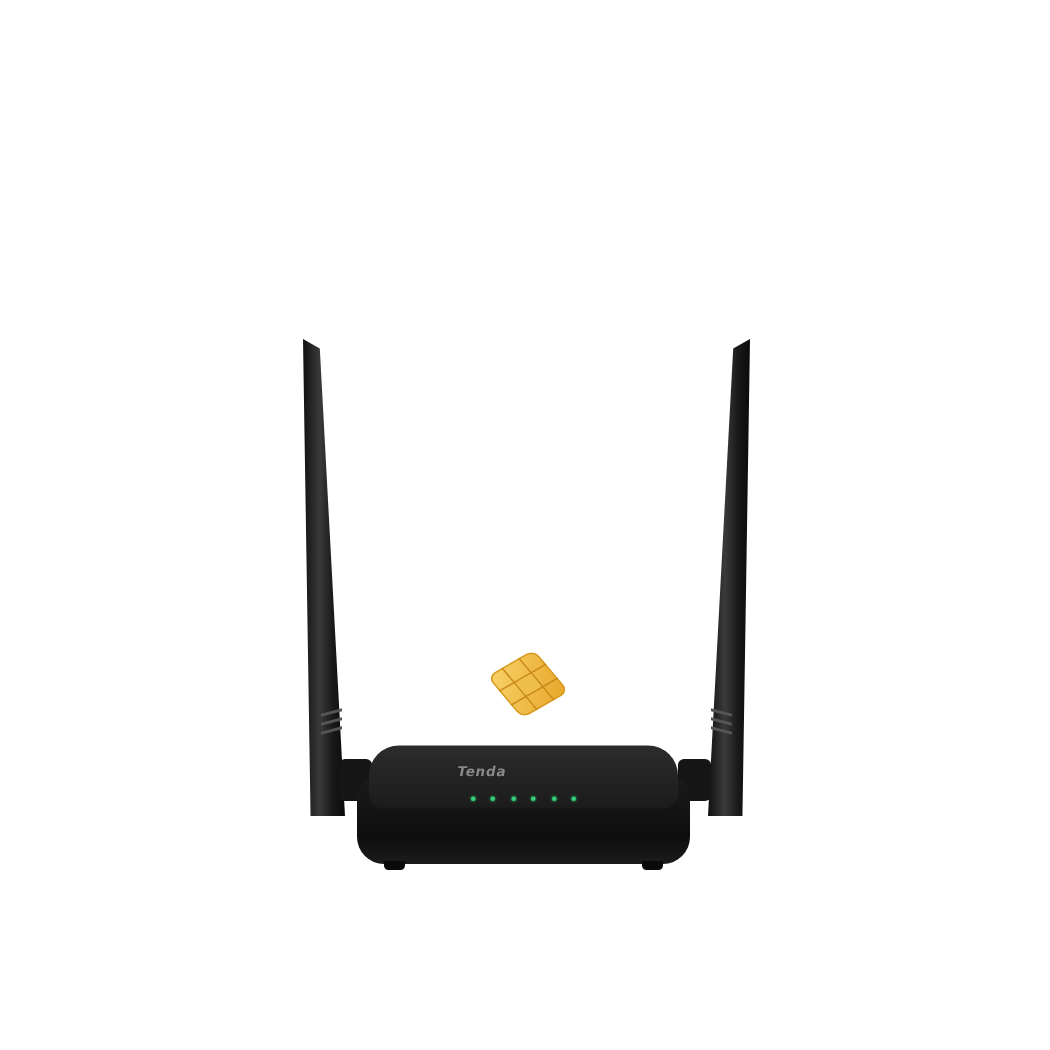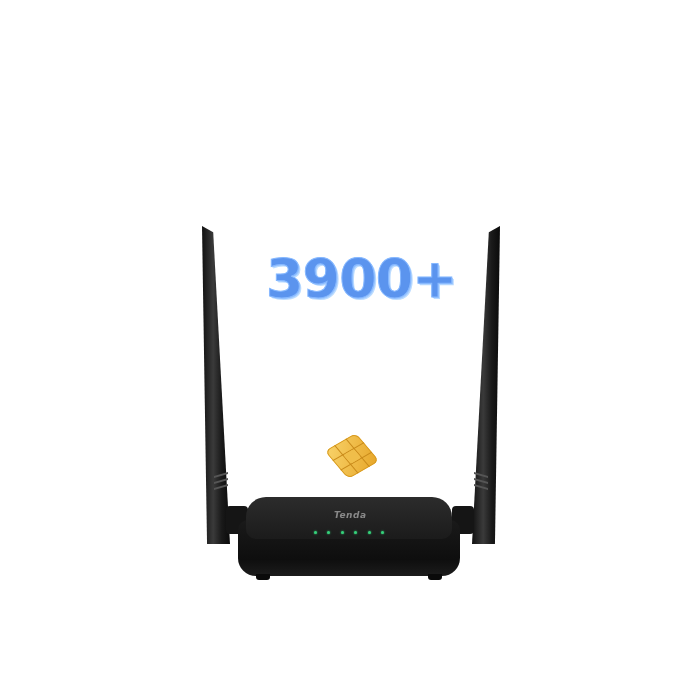--- a/index.html
+++ b/index.html
@@ -22,38 +22,37 @@
   .router-top {
     position:absolute; left:246px; top:497px; width:206px; height:42px;
     background:linear-gradient(180deg,#2c2c2c,#1b1b1b);
     border-radius:20px 20px 10px 10px;
   }
   .router-body {
     position:absolute; left:238px; top:520px; width:222px; height:56px;
     background:linear-gradient(180deg,#1a1a1a,#0e0e0e 70%,#1c1c1c);
     border-radius:10px 10px 18px 18px;
   }
-  .brand { position:absolute; left:334px; top:510px; font-size:9px; font-weight:bold; color:#888; letter-spacing:0.5px; font-style:italic; }
+  .brand { position:absolute; left:305px; top:510px; font-size:9px; font-weight:bold; color:#888; letter-spacing:0.5px; font-style:italic; }
   .leds { position:absolute; left:314px; top:531px; width:70px; display:flex; justify-content:space-between; }
   .led { width:3px; height:3px; border-radius:50%; background:#35d07a; box-shadow:0 0 2px #35d07a; }
   .foot { position:absolute; top:574px; width:14px; height:6px; background:#0a0a0a; border-radius:0 0 3px 3px; }
   .chip {
     position:absolute; left:334px; top:438px; width:36px; height:36px;
     transform:rotate(-30deg) skewX(10deg);
     background:linear-gradient(135deg,#f9d36a,#e6a528);
     border-radius:6px; box-shadow:0 0 0 1px #d79a22 inset;
   }
   .chip-line { position:absolute; background:#c98a1a; }
 </style>
 </head>
 <body>
 
 <div class="stage">
 
-  <div class="headline">3900+</div>
 
   <div class="antenna antenna-left"></div>
   <div class="groove" style="left:214px;top:474px;width:14px;transform:skewY(-15deg);"></div>
   <div class="groove" style="left:214px;top:480px;width:14px;transform:skewY(-15deg);"></div>
   <div class="groove" style="left:214px;top:486px;width:14px;transform:skewY(-15deg);"></div>
   <div class="hinge" style="left:226px;top:506px;"></div>
 
   <div class="antenna antenna-right"></div>
   <div class="groove" style="left:474px;top:474px;width:14px;transform:skewY(15deg);"></div>
   <div class="groove" style="left:474px;top:480px;width:14px;transform:skewY(15deg);"></div>

